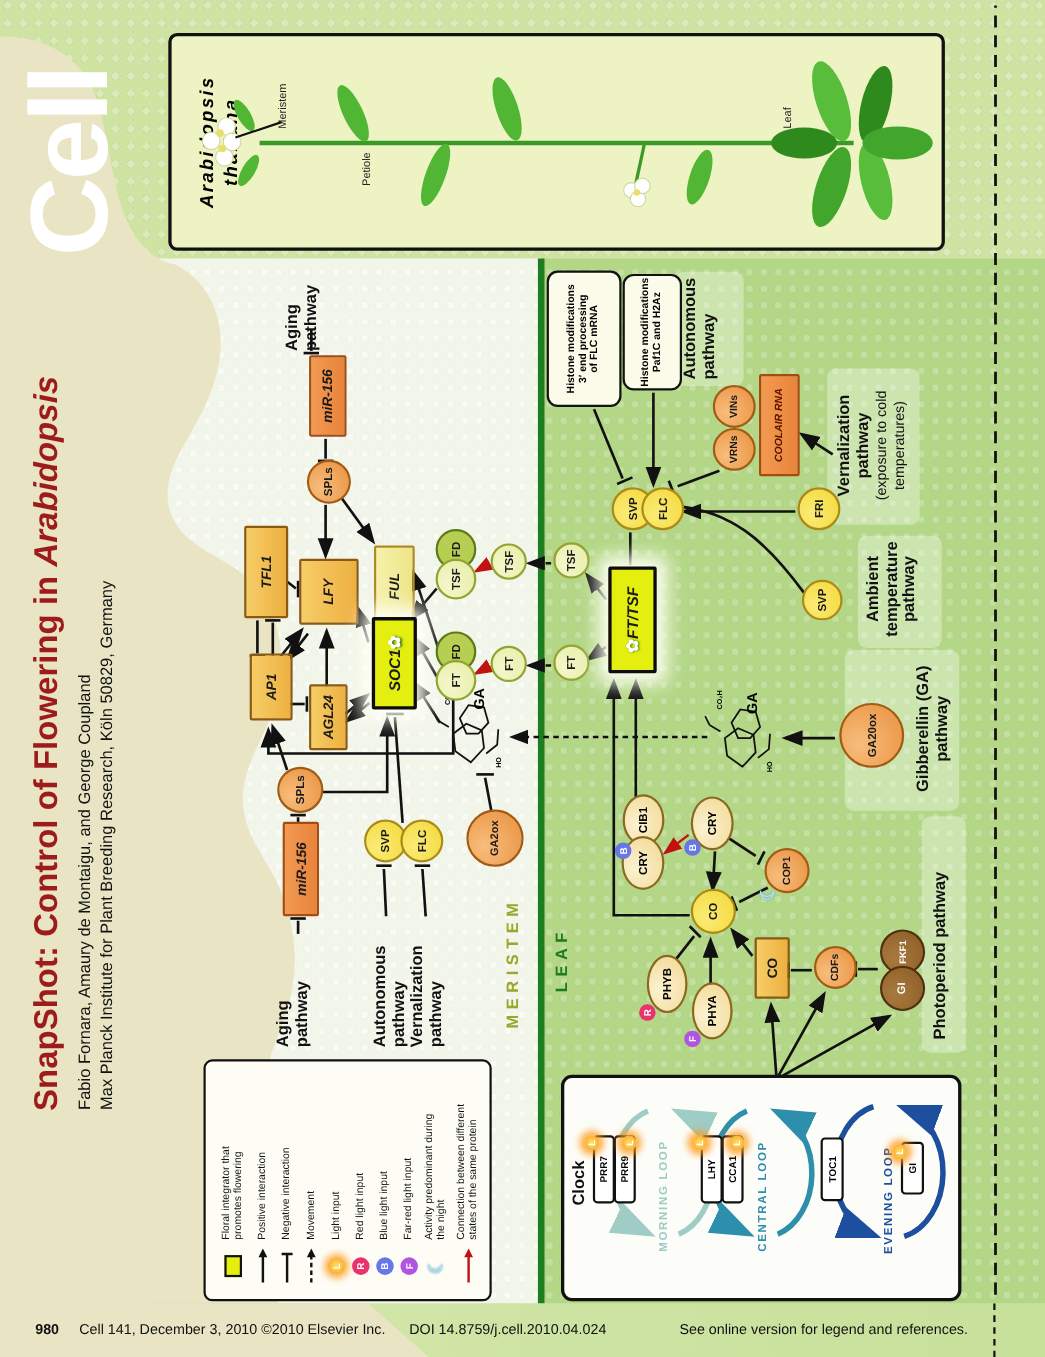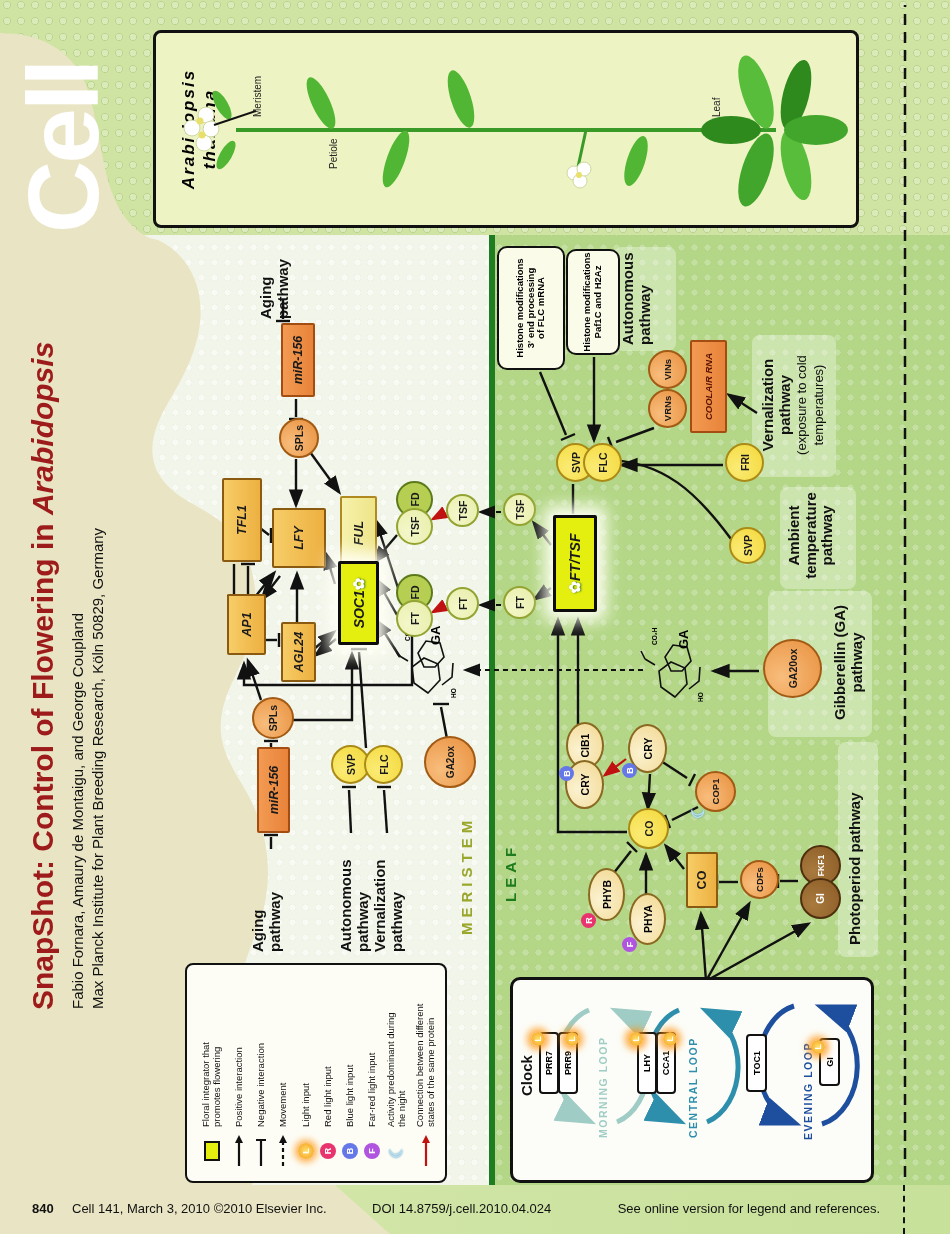--- a/index.html
+++ b/index.html
@@ -457,19 +457,19 @@
     </svg>
     <div class="plant-sm" style="left:108px;top:96px">Meristem</div>
     <div class="plant-sm" style="left:56px;top:172px">Petiole</div>
     <div class="plant-sm" style="left:108px;top:555px">Leaf</div>
   </div>
 
 </div>
 
 <div id="footer">
   <div id="footer-wedge"></div>
-  <span class="foot-text" style="left:32px;font-weight:bold">840</span>
-  <span class="foot-text" style="left:72px">Cell 141, March 3, 2010 ©2010 Elsevier Inc.</span>
+  <span class="foot-text" style="left:32px;font-weight:bold">980</span>
+  <span class="foot-text" style="left:72px">Cell 141, December 3, 2010 ©2010 Elsevier Inc.</span>
   <span class="foot-text" style="left:372px">DOI 14.8759/j.cell.2010.04.024</span>
   <span class="foot-text" style="right:70px">See online version for legend and references.</span>
   <div style="position:absolute;left:903px;top:0;height:49px;border-left:2.5px dashed #111"></div>
 </div>
 </div>
 
 </body></html>

